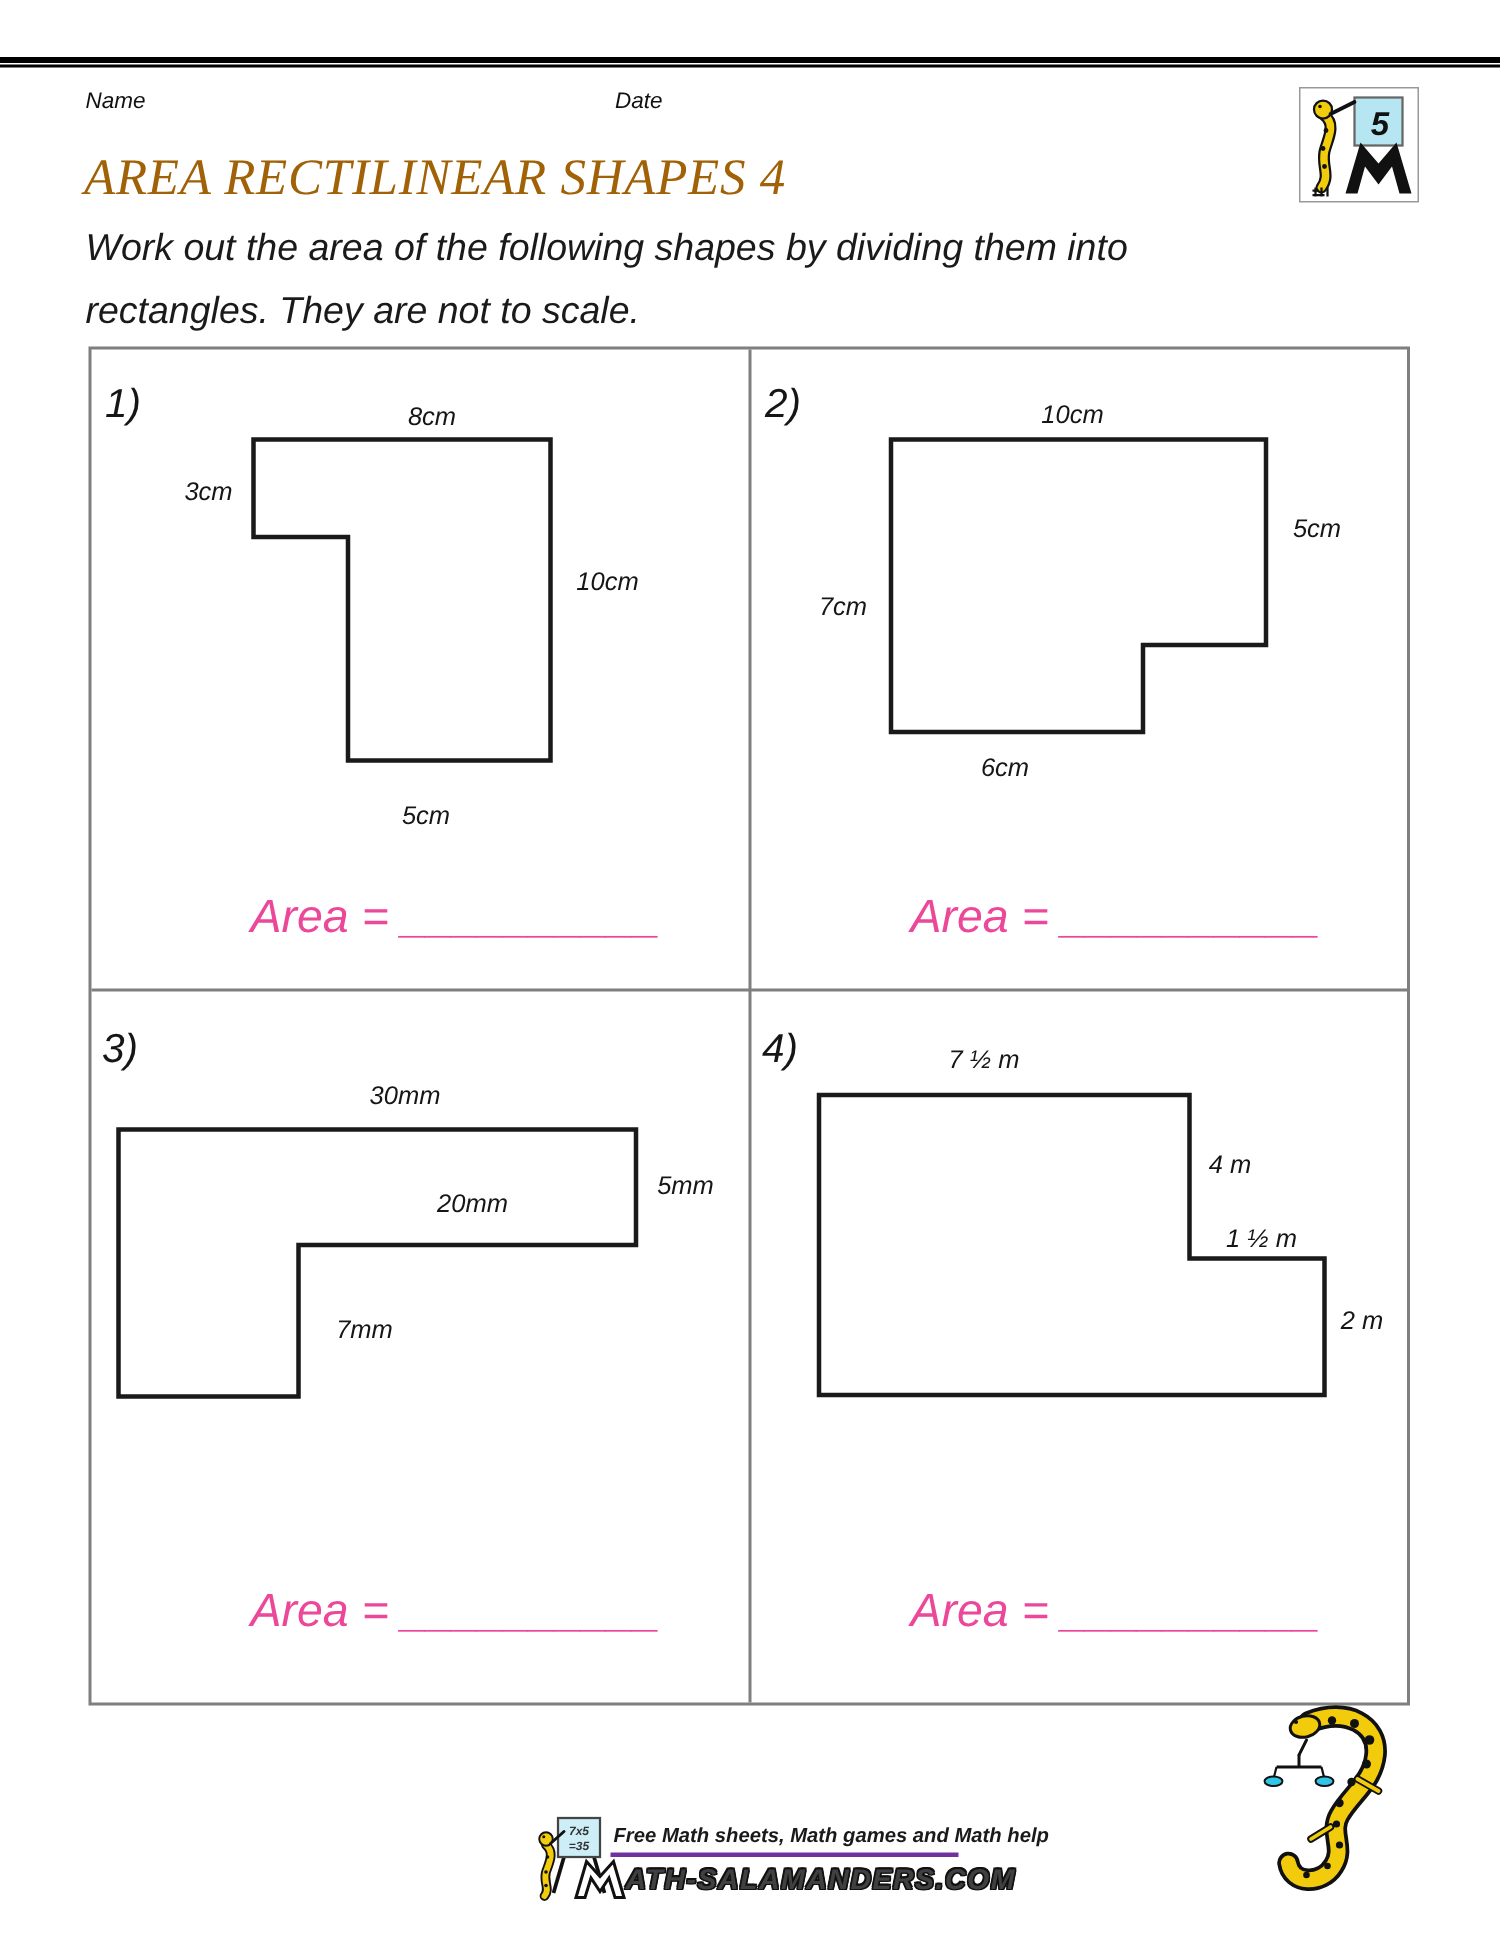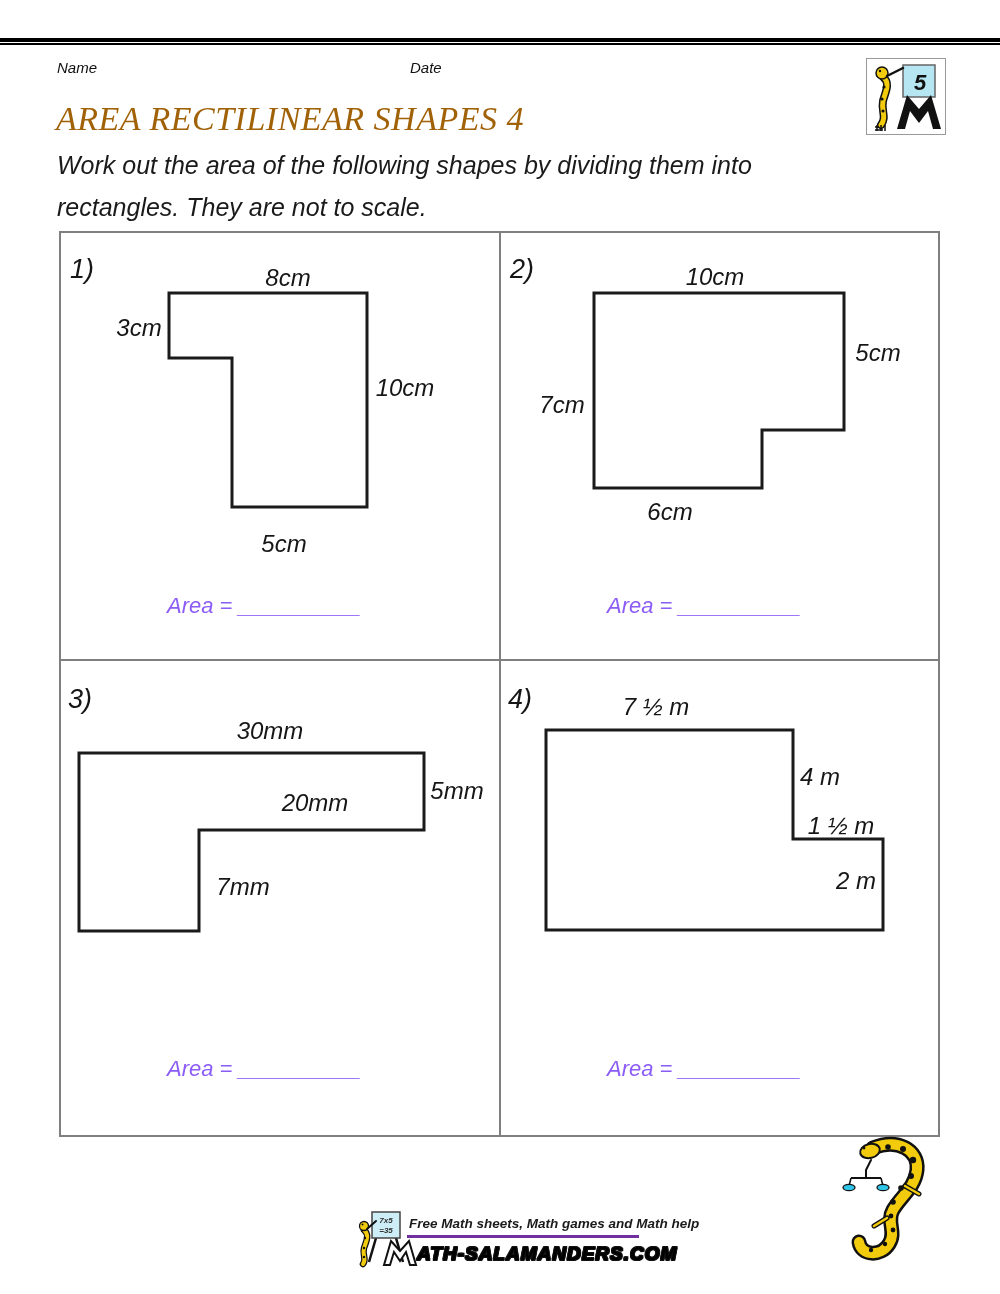--- a/index.html
+++ b/index.html
@@ -16,28 +16,28 @@
          font-weight:normal;font-size:34px;letter-spacing:0.5px;color:#a16207;white-space:nowrap;}
   .instr{position:absolute;left:57px;font-size:25px;color:#1a1a1a;white-space:nowrap;}
   .instr.l1{top:151px;} .instr.l2{top:193px;}
   
   .grid{position:absolute;left:59px;top:231px;width:877px;height:902px;border:2px solid #7f7f7f;}
   .grid .vdiv{position:absolute;left:438px;top:0;width:2px;height:100%;background:#7f7f7f;}
   .grid .hdiv{position:absolute;left:0;top:426px;width:100%;height:2px;background:#7f7f7f;}
   .shape-svg{position:absolute;overflow:visible;}
   .shape-svg polygon{fill:#ffffff;stroke:#1a1a1a;stroke-width:3;}
   .pnum{position:absolute;font-size:27px;color:#161616;}
-  .dim{position:absolute;transform:translate(-50%,-50%);font-size:24px;color:#161616;white-space:nowrap;}
-  .area{position:absolute;font-size:22px;color:#8b5cf6;white-space:nowrap;}
+  .dim{position:absolute;transform:translate(-50%,-50%);font-size:17px;color:#161616;white-space:nowrap;}
+  .area{position:absolute;font-size:31px;color:#ec4899;white-space:nowrap;}
   
   .tagline{position:absolute;left:409px;top:1216px;font-size:13.5px;font-weight:bold;color:#1a1a1a;white-space:nowrap;}
   .purple-rule{position:absolute;left:407px;top:1235px;width:232px;height:3px;background:#7030a0;}
   .wordmark-m{position:absolute;left:383px;top:1239px;overflow:visible;}
   .wordmark-rest{position:absolute;left:417px;top:1243px;font-size:19px;font-weight:bold;letter-spacing:1px;
-                 color:#000000;white-space:nowrap;
+                 color:#404040;white-space:nowrap;
                  text-shadow:-1px -1px 0 #111,1px -1px 0 #111,-1px 1px 0 #111,1px 1px 0 #111,0 1px 0 #111,0 -1px 0 #111,1px 0 0 #111,-1px 0 0 #111;text-align:center;}
   .footer-icon{position:absolute;left:356px;top:1210px;overflow:visible;}
   .big-salamander{position:absolute;left:843px;top:1136px;overflow:visible;}
   svg text{font-family:"Liberation Sans", sans-serif;}
 </style>
 </head>
 <body>
 
 <div class="page">
 
@@ -106,21 +106,21 @@
   <span class="dim" style="left:243px;top:887px;">7mm</span>
   <span class="area" style="left:167px;top:1056px;">Area = __________</span>
 
   <span class="pnum" style="left:508px;top:684px;">4)</span>
   <svg class="shape-svg" style="left:534px;top:718px;" width="361" height="224" viewBox="0 0 361 224">
     <polygon points="12,12 259,12 259,121 349,121 349,212 12,212"></polygon>
   </svg>
   <span class="dim" style="left:656px;top:707px;">7 ½ m</span>
   <span class="dim" style="left:820px;top:777px;">4 m</span>
   <span class="dim" style="left:841px;top:826px;">1 ½ m</span>
-  <span class="dim" style="left:856px;top:881px;">2 m</span>
+  <span class="dim" style="left:908px;top:881px;">2 m</span>
   <span class="area" style="left:607px;top:1056px;">Area = __________</span>
 
   <svg class="footer-icon" width="48" height="58" viewBox="0 0 48 58">
     <line x1="20" y1="28" x2="13" y2="52" stroke="#111" stroke-width="2.5"></line>
     <line x1="40" y1="28" x2="47" y2="52" stroke="#111" stroke-width="2.5"></line>
     <rect x="16" y="2" width="28" height="26" fill="#cdeef7" stroke="#444" stroke-width="1.5"></rect>
     <text x="30" y="13" text-anchor="middle" font-size="8" font-weight="bold" fill="#333">7x5</text>
     <text x="30" y="23" text-anchor="middle" font-size="8" font-weight="bold" fill="#333">=35</text>
     <g>
       <path d="M8,20 C14,25 10,32 8,38 C6,45 11,49 7,54" fill="none" stroke="#111" stroke-width="6.5" stroke-linecap="round"></path>

